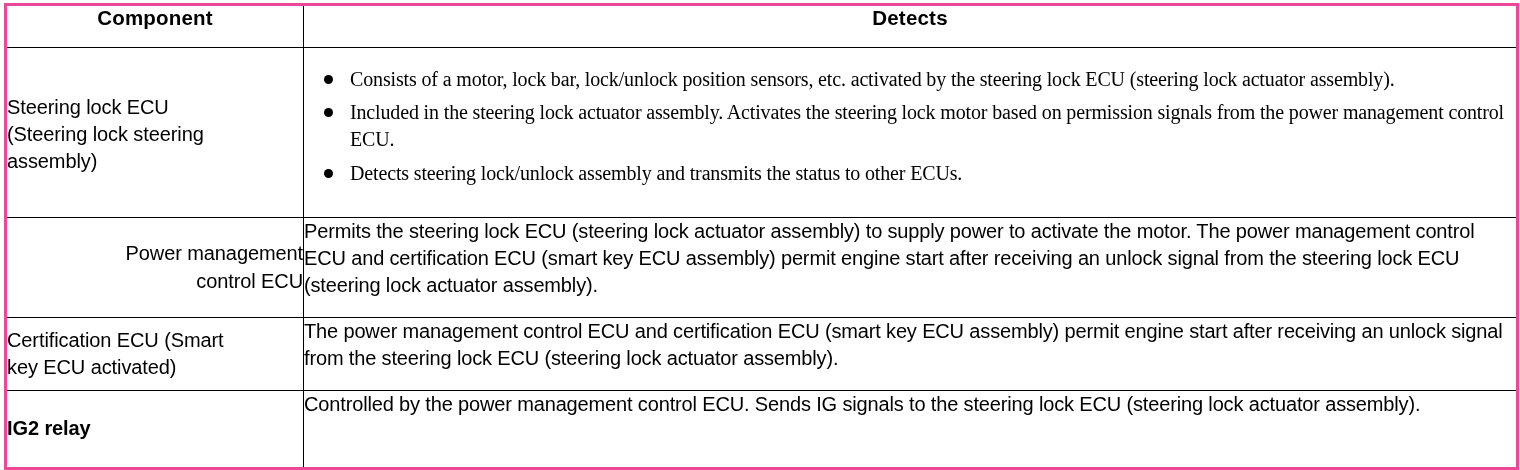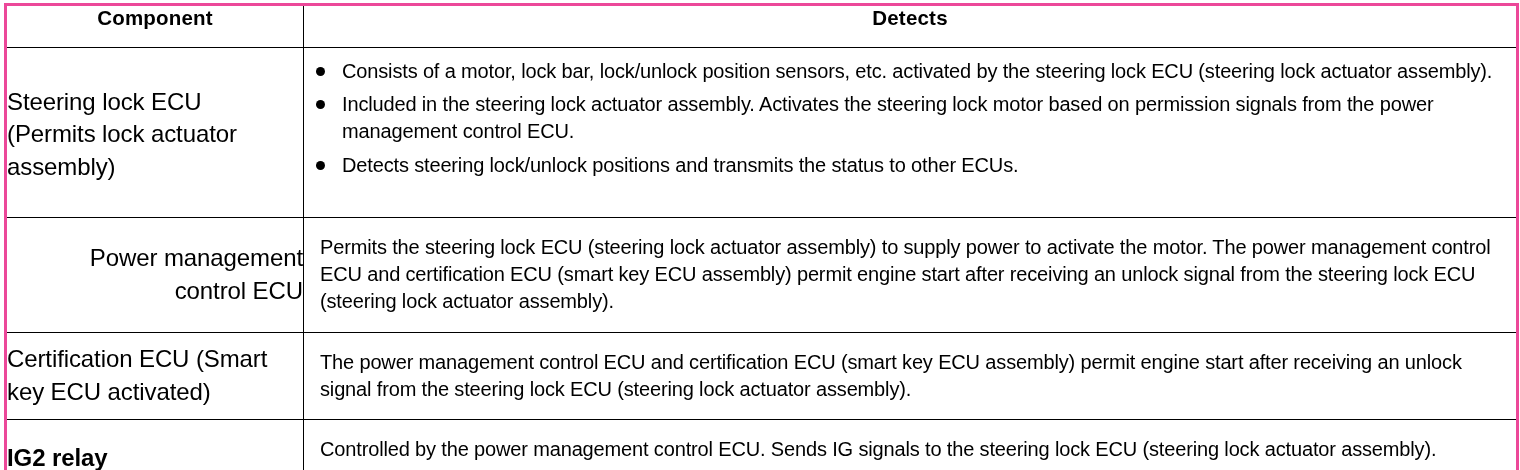--- a/index.html
+++ b/index.html
@@ -46,21 +46,21 @@
     font-size: 20.5px;
     letter-spacing: 0.2px;
     height: 41px;
     padding: 6px 4px 6px 4px;
     vertical-align: middle;
     border-bottom: 3px solid #000000;
   }
 
   
   td.component-cell {
-    font-size: 24px;
+    font-size: 20px;
     line-height: 1.36;
     padding: 9px 6px 9px 9px;
     vertical-align: middle;
     text-align: left;
     letter-spacing: -0.1px;
   }
 
   td.function-cell {
     font-size: 20px;
     line-height: 1.36;
@@ -72,40 +72,41 @@
   
   tr.row-1 td.component-cell { vertical-align: middle; padding-top: 4px; }
   tr.row-1 td.function-cell  { padding-top: 10px; }
   tr.row-2 td.component-cell { vertical-align: middle; text-align: right; }
   tr.row-3 td.component-cell { vertical-align: middle; margin-left: 12px; }
   tr.row-4 td.component-cell { vertical-align: middle; font-weight: bold; }
 
   
   ul.bullets {
     list-style: none;
-    margin: 0;
+    margin: 8px;
     padding: 0;
+    font-family: Liberation Serif, serif;
   }
   ul.bullets > li {
     position: relative;
     padding-left: 38px;
     margin: 0 0 6px 0;
   }
   ul.bullets > li:last-child { margin-bottom: 0; }
   ul.bullets > li .bullet-dot {
     position: absolute;
     left: 12px;
     top: 9px;
     width: 9px;
     height: 9px;
     border-radius: 50%;
     background: #000000;
     display: block;
   }
-  .para { margin: 16px; }
+  .para { margin: 0; }
 
   .row-h-1 { height: 170px; }
   .row-h-2 { height: 100px; }
   .row-h-3 { height: 73px; }
   .row-h-4 { height: 78px; }
 </style>
 </head>
 <body>
 
 <div class="table-wrap">
@@ -118,36 +119,36 @@
       <tr>
         <th>Component</th>
         <th>Detects</th>
       </tr>
     </thead>
     <tbody>
 
       <tr class="row-1 row-h-1">
         <td class="component-cell">
           <div>Steering lock ECU</div>
-          <div>(Permits lock actuator</div>
+          <div>(Steering lock steering</div>
           <div>assembly)</div>
         </td>
         <td class="function-cell">
           <ul class="bullets">
             <li>
               <span class="bullet-dot"></span>
               <span>Consists of a motor, lock bar, lock/unlock position sensors, etc. activated by the steering lock ECU (steering lock actuator assembly).</span>
             </li>
             <li>
               <span class="bullet-dot"></span>
               <span>Included in the steering lock actuator assembly. Activates the steering lock motor based on permission signals from the power management control ECU.</span>
             </li>
             <li>
               <span class="bullet-dot"></span>
-              <span>Detects steering lock/unlock positions and transmits the status to other ECUs.</span>
+              <span>Detects steering lock/unlock assembly and transmits the status to other ECUs.</span>
             </li>
           </ul>
         </td>
       </tr>
 
       <tr class="row-2 row-h-2">
         <td class="component-cell">
           <div>Power management</div>
           <div>control ECU</div>
         </td>

